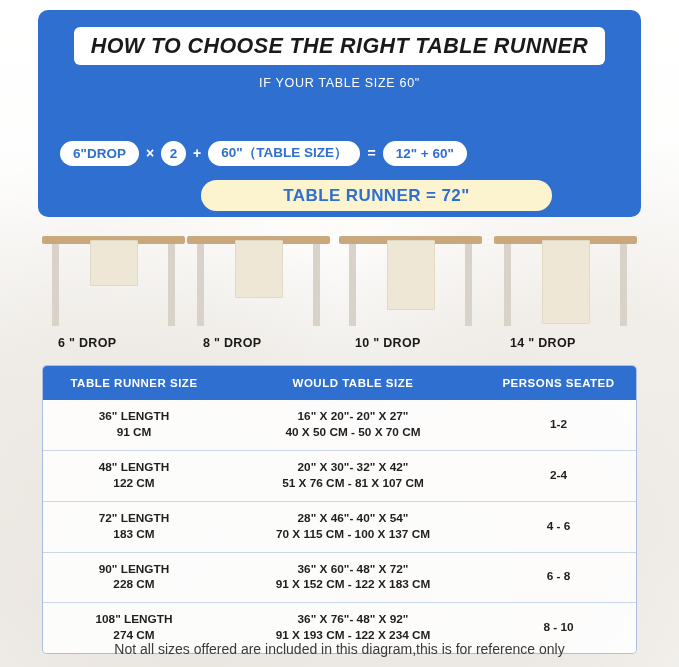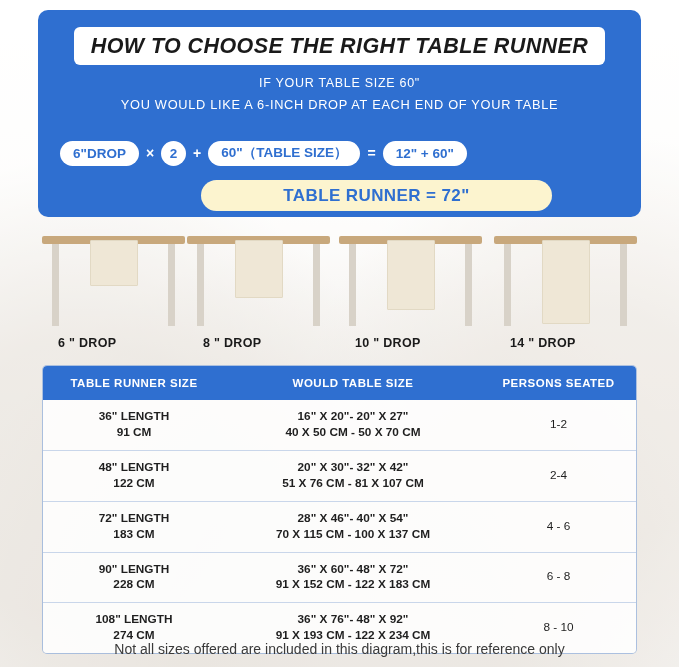--- a/index.html
+++ b/index.html
@@ -188,21 +188,21 @@
     color: #1f1f1f;
     text-align: center;
     padding: 9px 4px;
     border-bottom: 1px solid #c9d6ea;
     line-height: 1.35;
     white-space: pre-line;
   }
   tbody tr:last-child td { border-bottom: none; }
   td.c0 { width: 182px; font-weight: bold; }
   td.c1 { width: 256px; font-weight: bold; }
-  td.c2 { width: 155px; font-weight: normal; }
+  td.c2 { width: 155px; font-weight: bold; }
   th.h0 { width: 182px; }
   th.h1 { width: 256px; }
   th.h2 { width: 155px; }
   .footnote {
     position: absolute;
     left: 0; top: 641px;
     width: 679px;
     text-align: center;
     font-size: 14px;
     color: #3a3a3a;
@@ -213,21 +213,20 @@
 
 <div id="page">
   <div id="bg-photo"></div>
   <div id="bg-wash"></div>
 
   <div class="blue-panel">
     <div class="title-box">
       <span class="t">HOW TO CHOOSE THE RIGHT TABLE RUNNER</span>
     </div>
     <div class="sub1">IF YOUR TABLE SIZE 60"</div>
-    <div class="sub2">YOU WOULD LIKE A 6-INCH DROP AT EACH END OF YOUR TABLE</div>
 
     <div class="calc-row">
       <span class="pill">6"DROP</span>
       <span class="op">×</span>
       <span class="pill round">2</span>
       <span class="op">+</span>
       <span class="pill">60"（TABLE SIZE）</span>
       <span class="op">=</span>
       <span class="pill">12" + 60"</span>
     </div>

